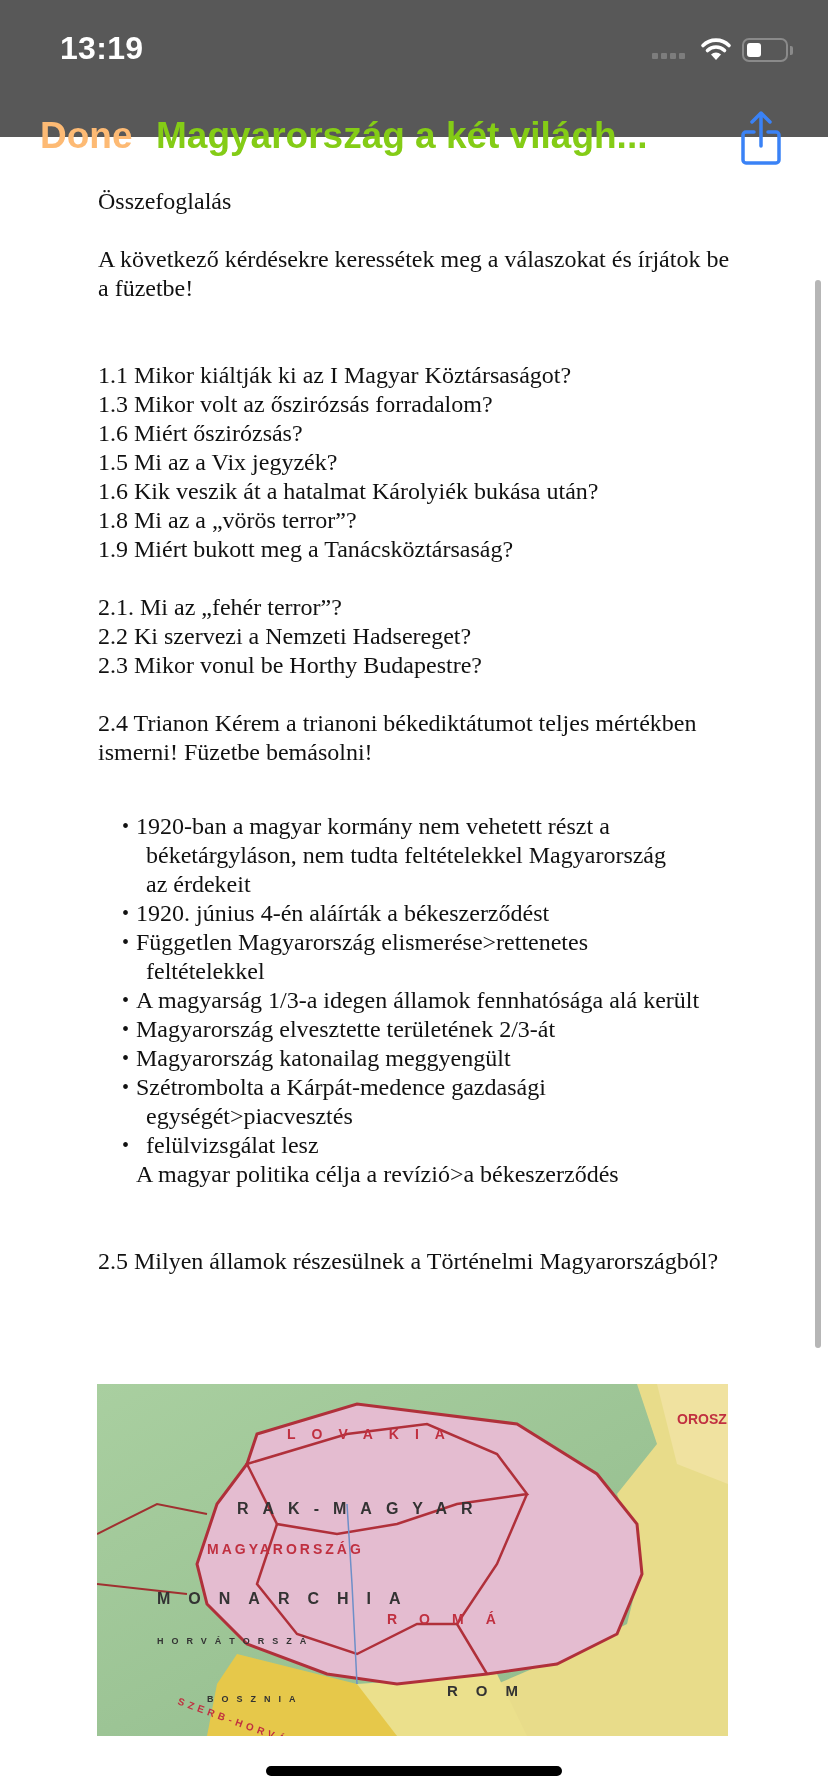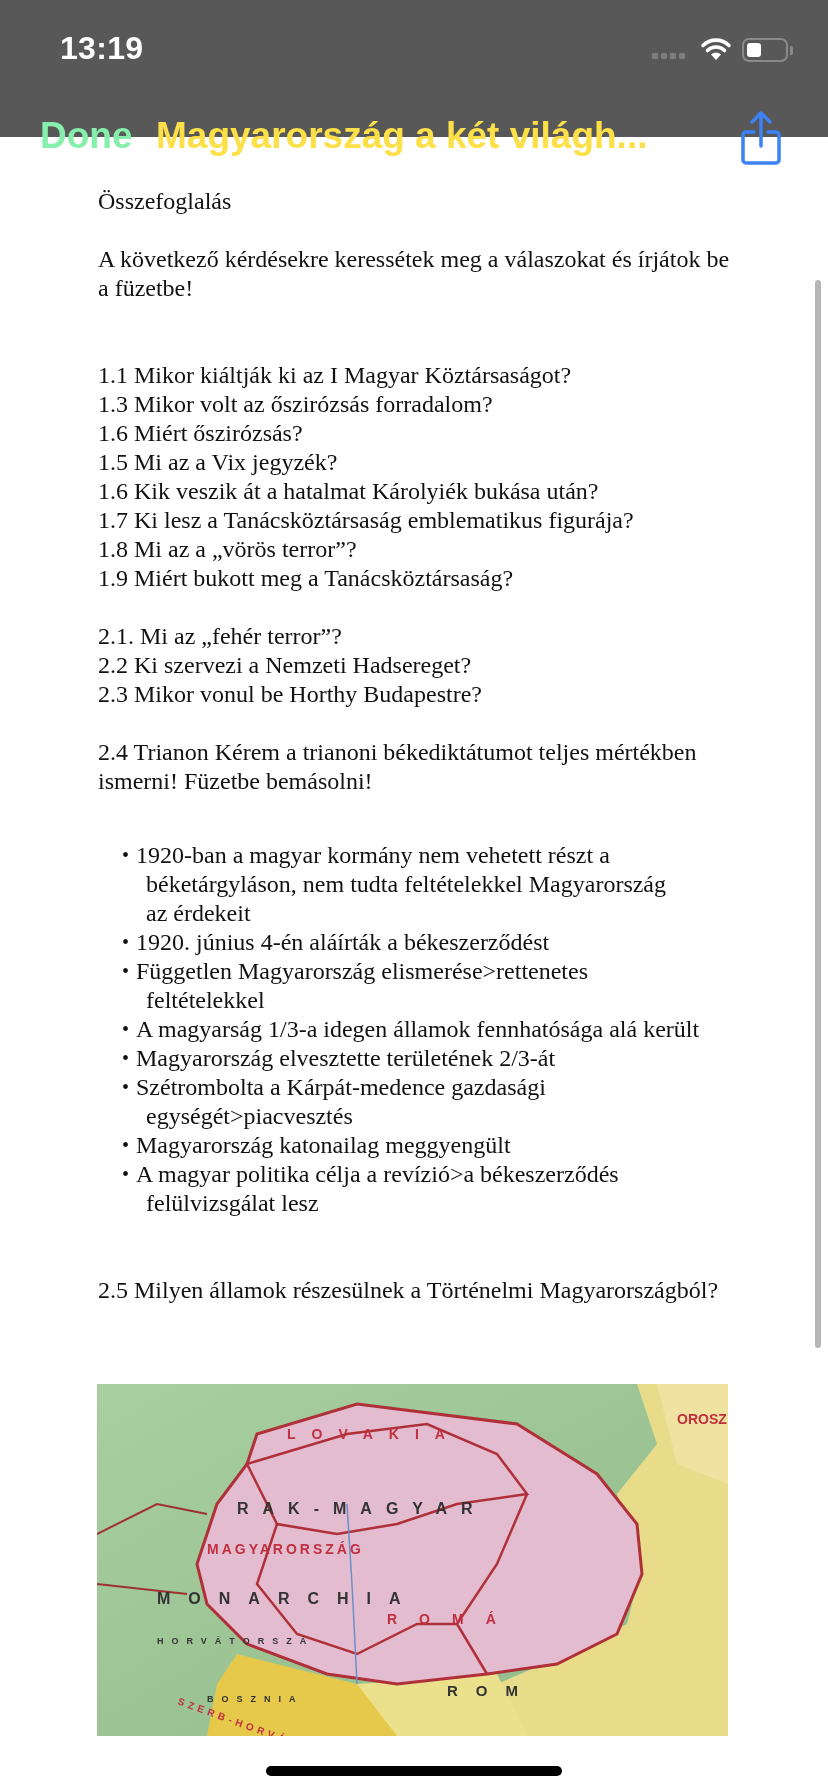--- a/index.html
+++ b/index.html
@@ -8,22 +8,22 @@
 
   .topbar { position: absolute; left: 0; top: 0; width: 828px; height: 137px; background: #585858; }
   .status-time { position: absolute; left: 60px; top: 30px; font-family: "Liberation Sans", sans-serif; font-weight: 700; font-size: 32px; color: #fff; letter-spacing: 0.3px; }
   .signal { position: absolute; left: 652px; top: 53px; display: flex; gap: 3px; }
   .signal span { width: 6px; height: 6px; border-radius: 1px; background: #7d7d7d; display: block; }
   .wifi { position: absolute; left: 700px; top: 36px; width: 32px; height: 26px; }
   .battery { position: absolute; left: 742px; top: 38px; width: 46px; height: 24px; border: 2px solid #8a8a8a; border-radius: 7px; }
   .battery-fill { position: absolute; left: 3px; top: 3px; bottom: 3px; background: #fff; border-radius: 3px; }
   .battery-tip { position: absolute; left: 790px; top: 46px; width: 3px; height: 9px; background: #8a8a8a; border-radius: 0 2px 2px 0; }
 
-  .done-btn { position: absolute; left: 40px; top: 115px; font-family: "Liberation Sans", sans-serif; font-weight: 700; font-size: 37px; color: #86efac; cursor: pointer; }
-  .nav-title { position: absolute; left: 156px; top: 115px; width: 540px; font-family: "Liberation Sans", sans-serif; font-weight: 700; font-size: 37px; color: #fde047; white-space: nowrap; overflow: hidden; }
+  .done-btn { position: absolute; left: 40px; top: 115px; font-family: "Liberation Sans", sans-serif; font-weight: 700; font-size: 37px; color: #fdba74; cursor: pointer; }
+  .nav-title { position: absolute; left: 156px; top: 115px; width: 540px; font-family: "Liberation Sans", sans-serif; font-weight: 700; font-size: 37px; color: #84cc16; white-space: nowrap; overflow: hidden; }
   .share-btn { position: absolute; left: 736px; top: 108px; width: 50px; height: 60px; cursor: pointer; }
 
   .doc { position: absolute; left: 0; top: 183px; width: 828px; height: 1609px; overflow: hidden; }
   .content { position: absolute; left: 98px; top: 4px; width: 640px; font-size: 24px; line-height: 29px; }
   .para { margin: 0; }
   .gap1 { height: 29px; }
   .gap2 { height: 58px; }
   ul.bullets { list-style: none; margin-left: 24px; margin-top: 16px; }
   ul.bullets li { position: relative; padding-left: 14px; text-indent: 0; }
   ul.bullets li::before { content: "•"; position: absolute; left: 0; top: 0; font-size: 20px; }
@@ -69,21 +69,20 @@
     <p class="para">Összefoglalás</p>
     <div class="gap1"></div>
     <p class="para">A következő kérdésekre keressétek meg a válaszokat és írjátok be a füzetbe!</p>
     <div class="gap2"></div>
     <div id="q1">
         <p class="para">1.1 Mikor kiáltják ki az I Magyar Köztársaságot?</p>
         <p class="para">1.3 Mikor volt az őszirózsás forradalom?</p>
         <p class="para">1.6 Miért őszirózsás?</p>
         <p class="para">1.5 Mi az a Vix jegyzék?</p>
         <p class="para">1.6 Kik veszik át a hatalmat Károlyiék bukása után?</p>
-        <p class="para">1.7 Ki lesz a Tanácsköztársaság emblematikus figurája?</p>
         <p class="para">1.8 Mi az a „vörös terror”?</p>
         <p class="para">1.9 Miért bukott meg a Tanácsköztársaság?</p>
       </div>
     <div class="gap1"></div>
     <div id="q2">
         <p class="para">2.1. Mi az „fehér terror”?</p>
         <p class="para">2.2 Ki szervezi a Nemzeti Hadsereget?</p>
         <p class="para">2.3 Mikor vonul be Horthy Budapestre?</p>
       </div>
     <div class="gap1"></div>
@@ -102,29 +101,29 @@
           <span class="txt">Független Magyarország elismerése&gt;rettenetes</span>
           <span class="txt cont">feltételekkel</span>
         </li>
         <li>
           <span class="txt">A magyarság 1/3-a idegen államok fennhatósága alá került</span>
         </li>
         <li>
           <span class="txt">Magyarország elvesztette területének 2/3-át</span>
         </li>
         <li>
+          <span class="txt">Magyarország katonailag meggyengült</span>
+        </li>
+        <li>
           <span class="txt">Szétrombolta a Kárpát-medence gazdasági</span>
           <span class="txt cont">egységét&gt;piacvesztés</span>
         </li>
         <li>
-          <span class="txt">Magyarország katonailag meggyengült</span>
-        </li>
-        <li>
+          <span class="txt cont">felülvizsgálat lesz</span>
           <span class="txt">A magyar politika célja a revízió&gt;a békeszerződés</span>
-          <span class="txt cont">felülvizsgálat lesz</span>
         </li>
       </ul>
     <div class="gap2"></div>
     <p class="para">2.5 Milyen államok részesülnek a Történelmi Magyarországból?</p>
   </div>
 </div>
 
 <svg class="map" viewBox="0 0 631 352" preserveAspectRatio="none">
   <defs>
     <linearGradient id="bgGreen" x1="0" y1="0" x2="1" y2="1">

